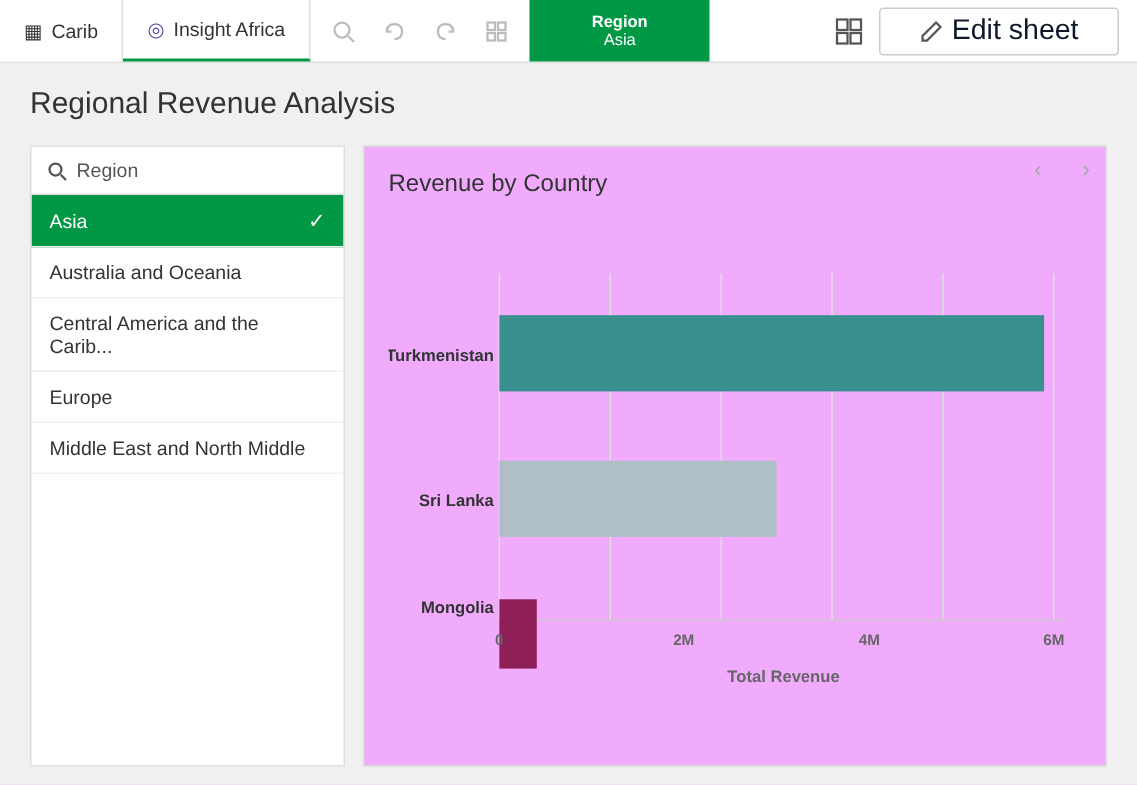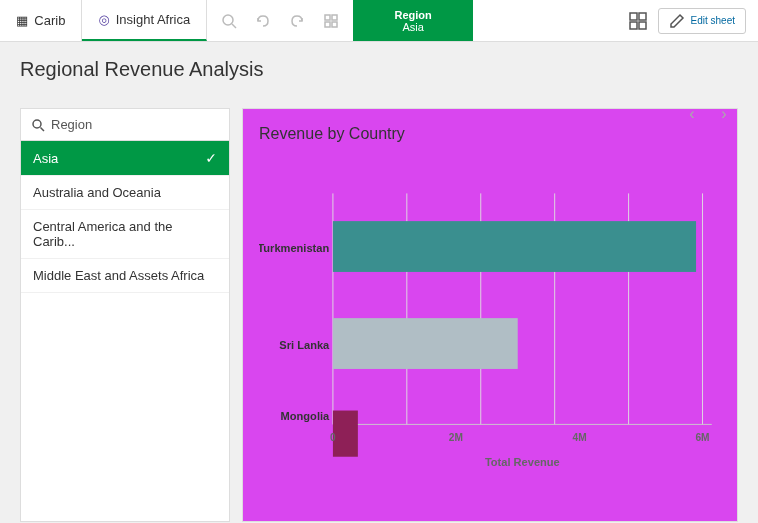--- a/index.html
+++ b/index.html
@@ -64,33 +64,33 @@
     .nav-right {
       display: flex;
       align-items: center;
       gap: 4px;
       padding-right: 12px;
     }
     .edit-sheet-btn {
       display: flex;
       align-items: center;
       gap: 6px;
-      padding: 4px 10px;
+      padding: 4px 26px;
       border: 1px solid #ccc;
       border-radius: 3px;
       cursor: pointer;
       background: #fff;
-      font-size: 10px;
-      color: #0369a1;
+      font-size: 19px;
+      color: #0f172a;
     }
     .page-title {
       font-size: 20px;
       font-weight: 400;
       color: #333;
-      margin-bottom: 27px;
+      margin-bottom: 16px;
     }
     .page-nav-arrows {
       position: absolute;
       right: 20px;
       top: 58px;
       display: flex;
       gap: 4px;
     }
     .arrow-btn {
       width: 28px;
@@ -140,21 +140,21 @@
     }
     .sidebar-item.selected {
       background: #009845;
       color: #fff;
     }
     .checkmark { font-size: 14px; }
 
     
     .chart-panel {
       flex: 1;
-      background: #d946ef;
+      background: #f0abfc;
       border: 1px solid #ddd;
       padding: 16px;
       display: flex;
       flex-direction: column;
     }
     .chart-title {
       font-size: 16px;
       font-weight: 400;
       color: #333;
       margin-bottom: 16px;
@@ -263,21 +263,24 @@
         <span>Asia</span>
         <span class="checkmark">✓</span>
       </div>
       <div class="sidebar-item">
         <span>Australia and Oceania</span>
       </div>
       <div class="sidebar-item">
         <span>Central America and the Carib...</span>
       </div>
       <div class="sidebar-item">
-        <span>Middle East and Assets Africa</span>
+        <span>Europe</span>
+      </div>
+      <div class="sidebar-item">
+        <span>Middle East and North Middle</span>
       </div>
     </div>
   </div>
 
   <div class="chart-panel">
     <div class="chart-title">Revenue by Country</div>
     <div class="chart-area">
       <svg class="bar-chart" viewBox="0 0 500 340">
 
         <line class="grid-line" x1="80" y1="20" x2="80" y2="270"></line>

